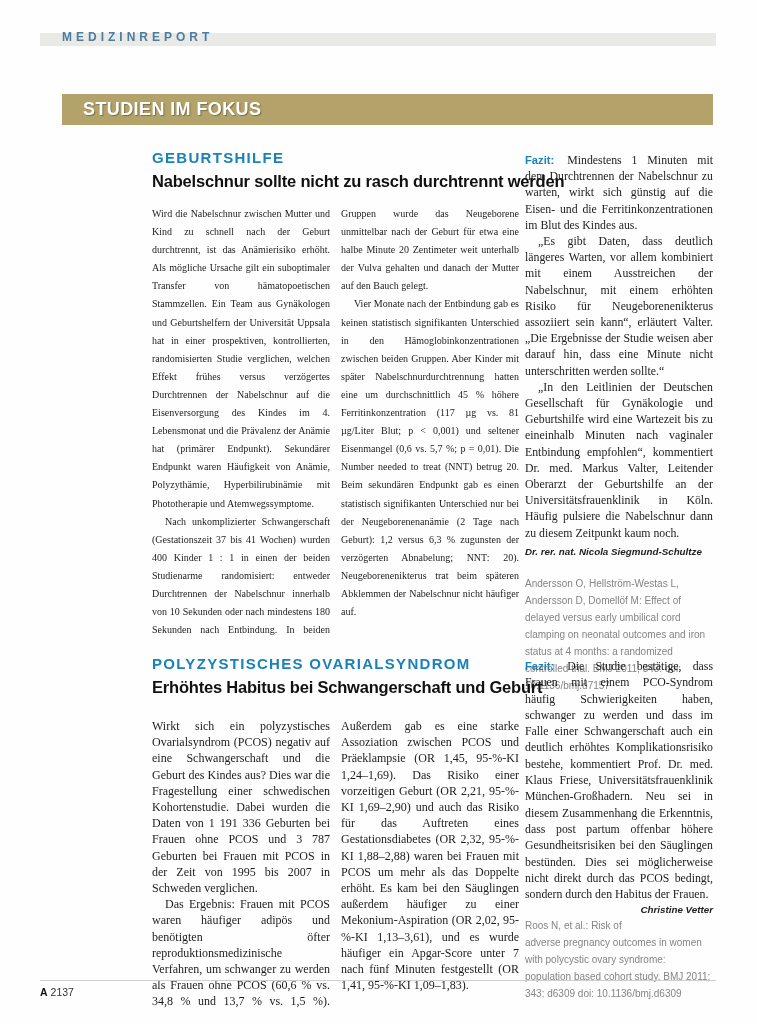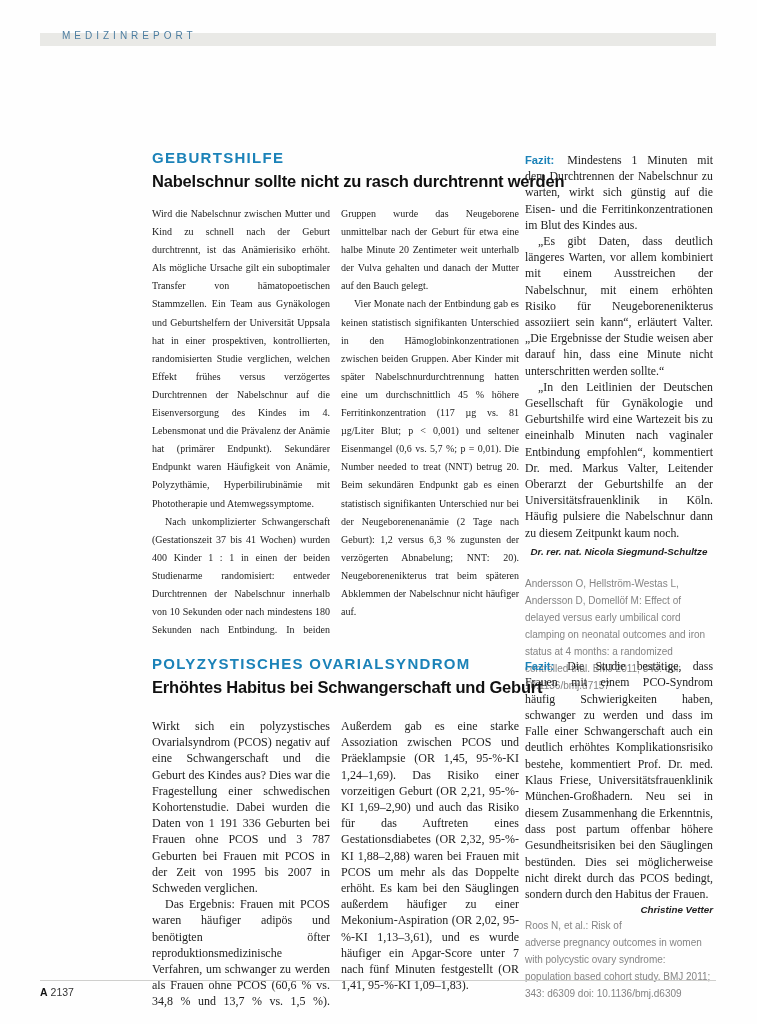--- a/index.html
+++ b/index.html
@@ -6,21 +6,21 @@
   html,body { background:#b9b9b9; }
   .page {
     position:relative; width:757px; height:1024px; background:#fefefe;
     font-family:"Liberation Serif", serif; color:#1c1c1c; overflow:hidden;
     margin:0 auto;
   }
   
   .mr-bar { position:absolute; left:40px; top:33px; width:676px; height:13px; background:var(--topbar_bg); }
   .mr-label {
     position:absolute; left:62px; top:30px;
-    font-family:"Liberation Sans", sans-serif; font-size:10px; font-weight:400;
+    font-family:"Liberation Sans", sans-serif; font-size:12px; font-weight:700;
     letter-spacing:4px; color:var(--medizinreport_blue);
   }
   
   .banner {
     position:absolute; left:62px; top:94px; width:651px; height:31px;
     background:var(--banner_bg);
   }
   .banner-title {
     font-family:"Liberation Sans", sans-serif; font-weight:bold; font-size:18px;
     color:var(--banner_text); line-height:31px; padding-left:21px; letter-spacing:0.4px;
@@ -52,21 +52,21 @@
     text-align:justify; hyphens:auto; -webkit-hyphens:auto;
   }
   .article-1 .fazit { font-size:11.8px; line-height:16.2px; }
   .article-2 .fazit { font-size:11.8px; line-height:16.3px; }
   .fazit-label {
     font-family:"Liberation Sans", sans-serif; font-weight:bold;
     color:var(--accent_blue); margin-right:13px; font-size:0.95em;
   }
   .byline {
     font-family:"Liberation Sans", sans-serif; font-weight:bold; font-style:italic;
-    font-size:9.8px; color:#222; text-align:center; margin-top:3px;
+    font-size:9.8px; color:#222; text-align:left; margin-top:3px;
   }
   .byline-inline {
     float:right; font-family:"Liberation Sans", sans-serif; font-weight:bold;
     font-style:italic; font-size:9.8px; color:#222; line-height:inherit;
   }
   .reference {
     font-family:"Liberation Sans", sans-serif; font-size:10px; line-height:17px;
     color:var(--reference_gray); margin-top:15px; text-align:left; hyphens:none;
   }
   
@@ -79,20 +79,23 @@
   .journal-line { color:#555; letter-spacing:0.1px; }
 </style>
 </head>
 <body>
 
 <div class="page">
 
   <div class="mr-bar"></div>
   <div class="mr-label">MEDIZINREPORT</div>
 
+  <div class="banner">
+    <div class="banner-title">STUDIEN IM FOKUS</div>
+  </div>
 
   <section class="article article-1">
     <div class="kicker">GEBURTSHILFE</div>
     <h1 class="headline">Nabelschnur sollte nicht zu rasch durchtrennt werden</h1>
 
     <div class="body-col">
       <p>Wird die Nabelschnur zwischen Mutter und Kind zu schnell nach der Geburt durchtrennt, ist das Anämierisiko erhöht. Als mögliche Ursache gilt ein suboptimaler Transfer von hämatopoetischen Stammzellen. Ein Team aus Gynäkologen und Geburtshelfern der Universität Uppsala hat in einer prospektiven, kontrollierten, randomisierten Studie verglichen, welchen Effekt frühes versus verzögertes Durchtrennen der Nabelschnur auf die Eisenversorgung des Kindes im 4. Lebensmonat und die Prävalenz der Anämie hat (primärer Endpunkt). Sekundärer Endpunkt waren Häufigkeit von Anämie, Polyzythämie, Hyperbilirubinämie mit Phototherapie und Atemwegssymptome.</p>
       <p>Nach unkomplizierter Schwangerschaft (Gestationszeit 37 bis 41 Wochen) wurden 400 Kinder 1 : 1 in einen der beiden Studienarme randomisiert: entweder Durchtrennen der Nabelschnur innerhalb von 10 Sekunden oder nach mindestens 180 Sekunden nach Entbindung. In beiden Gruppen wurde das Neugeborene unmittelbar nach der Geburt für etwa eine halbe Minute 20 Zentimeter weit unterhalb der Vulva gehalten und danach der Mutter auf den Bauch gelegt.</p>
       <p>Vier Monate nach der Entbindung gab es keinen statistisch signifikanten Unterschied in den Hämoglobinkonzentrationen zwischen beiden Gruppen. Aber Kinder mit später Nabelschnurdurchtrennung hatten eine um durchschnittlich 45 % höhere Ferritinkonzentration (117 µg vs. 81 µg/Liter Blut; p &lt; 0,001) und seltener Eisenmangel (0,6 vs. 5,7 %; p = 0,01). Die Number needed to treat (NNT) betrug 20. Beim sekundären Endpunkt gab es einen statistisch signifikanten Unterschied nur bei der Neugeborenenanämie (2 Tage nach Geburt): 1,2 versus 6,3 % zugunsten der verzögerten Abnabelung; NNT: 20). Neugeborenenikterus trat beim späteren Abklemmen der Nabelschnur nicht häufiger auf.</p>
     </div>

